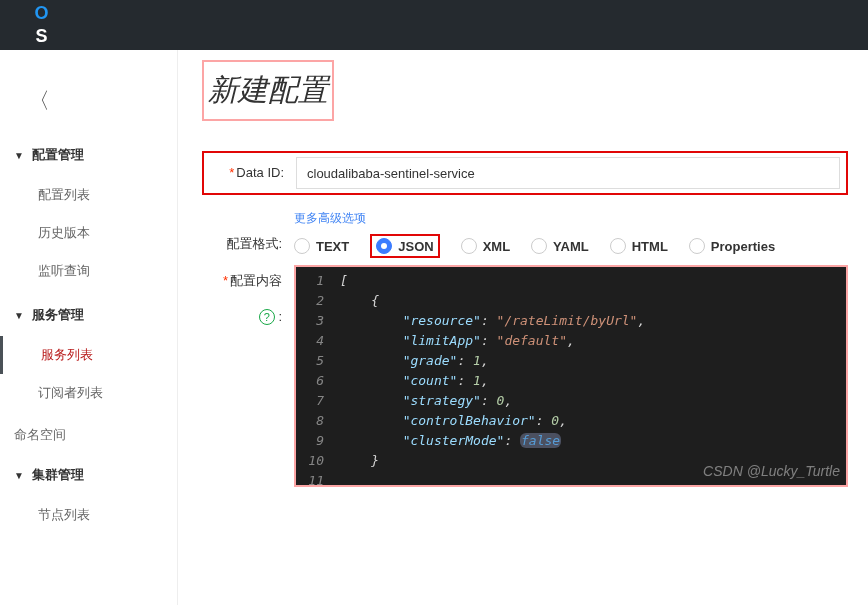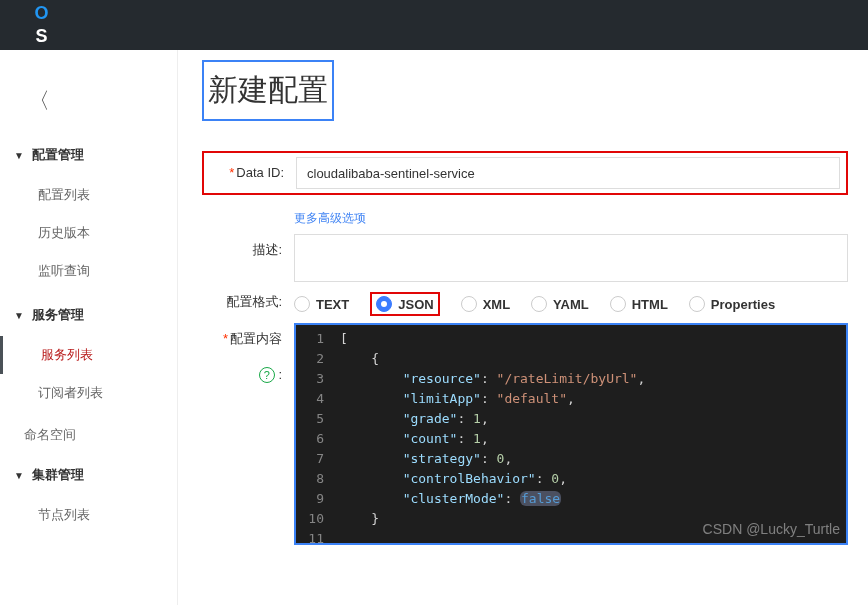--- a/index.html
+++ b/index.html
@@ -11,21 +11,21 @@
   .container { display: flex; height: calc(605px - 50px); }
   .sidebar { width: 178px; background: #fff; border-right: 1px solid #eee; padding-top: 30px; position: relative; }
   .back-btn { padding: 6px 28px 18px; font-size: 22px; color: #555; cursor: pointer; }
   .menu-group { margin-bottom: 4px; }
   .menu-title { display: flex; align-items: center; gap: 8px; padding: 12px 14px; font-weight: bold; font-size: 13px; cursor: pointer; }
   .caret { font-size: 10px; color: #333; }
   .menu-item { padding: 10px 14px 10px 38px; color: #666; cursor: pointer; font-size: 13px; }
   .menu-item.active { border-left: 3px solid #4a5157; color: #b91c1c; }
   .main { flex: 1; padding: 10px 20px 20px 24px; overflow: hidden; }
   .page-title { font-size: 30px; font-weight: 400; padding: 8px 4px; margin-bottom: 30px; display: inline-block; }
-  .box-annot { border: 2px solid #3b82f6; }
+  .box-annot { border: 2px solid #fca5a5; font-style: italic; }
   .form-row { display: flex; align-items: flex-start; margin-bottom: 7px; }
   .label { width: 92px; text-align: right; padding-right: 12px; line-height: 32px; font-size: 13px; }
   .req { color: #ff3000; margin-right: 2px; }
   .field { flex: 1; }
   input[type=text] { width: 100%; height: 32px; border: 1px solid #ddd; padding: 4px 10px; font-size: 13px; color: #333; background: #fff; }
   .desc-input { width: 100%; height: 48px; border: 1px solid #ddd; padding: 6px 10px; font-size: 13px; resize: none; }
   .adv-link { color: #4285f4; font-size: 12px; cursor: pointer; padding-top: 8px; display: inline-block; }
   .format-row .label { line-height: 20px; }
   .formats { display: flex; align-items: center; gap: 21px; flex-wrap: wrap; }
   .radio { display: flex; align-items: center; gap: 6px; cursor: pointer; }
@@ -76,21 +76,21 @@
 
     <div class="menu-group">
       <div class="menu-title">
         <span class="caret">▼</span>
         <span>服务管理</span>
       </div>
       <div class="menu-item active">服务列表</div>
       <div class="menu-item">订阅者列表</div>
     </div>
 
-    <div class="menu-item" style="padding-left:24px">命名空间</div>
+    <div class="menu-item" style="padding-left:14px">命名空间</div>
 
     <div class="menu-group">
       <div class="menu-title">
         <span class="caret">▼</span>
         <span>集群管理</span>
       </div>
       <div class="menu-item">节点列表</div>
     </div>
   </aside>
 
@@ -103,24 +103,20 @@
         <div class="field"><input type="text" value="cloudalibaba-sentinel-service" style=""></div>
       </div>
     </div>
 
 
     <div class="form-row">
       <div class="label"></div>
       <div class="field"><span class="adv-link">更多高级选项</span></div>
     </div>
 
-    <div class="form-row">
-      <div class="label"><span>描述:</span></div>
-      <div class="field"><textarea class="desc-input" style=""></textarea></div>
-    </div>
 
     <div class="form-row format-row">
       <div class="label"><span>配置格式:</span></div>
       <div class="field formats" id="formats">
           <div class="radio">
             <span class="radio-circle"></span>
             <span class="radio-label">TEXT</span>
           </div>
           <div class="radio selected annot-json" style="padding: 2px 4px;">
             <span class="radio-circle"></span>

